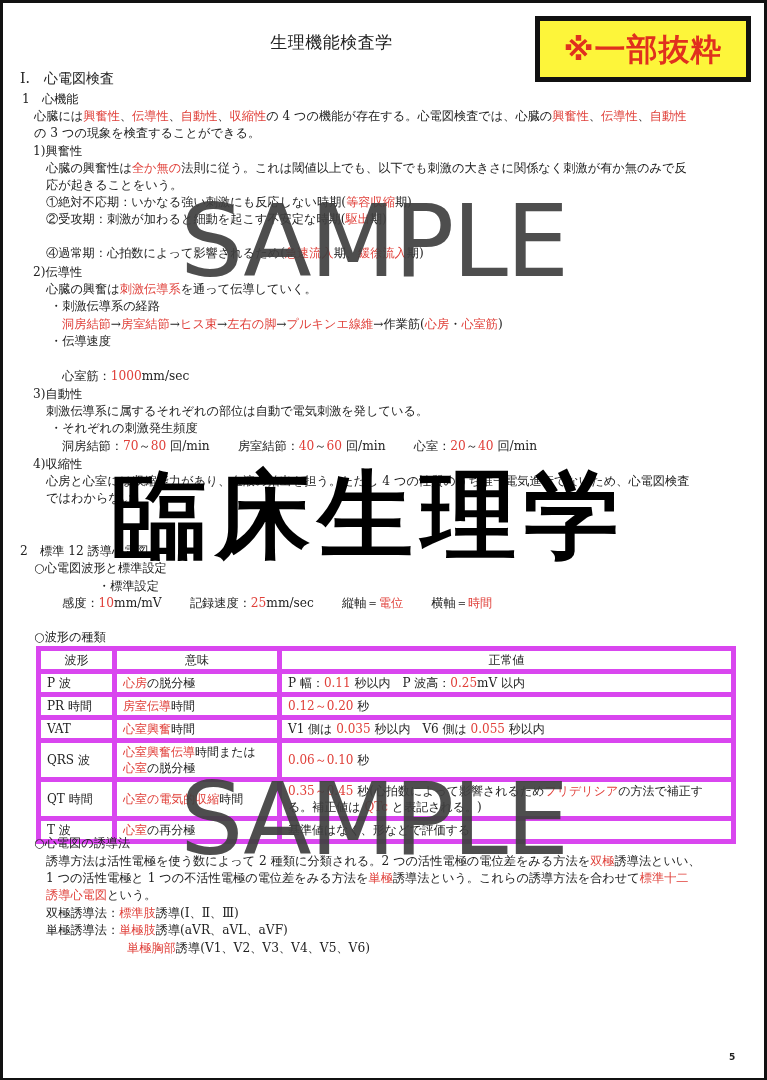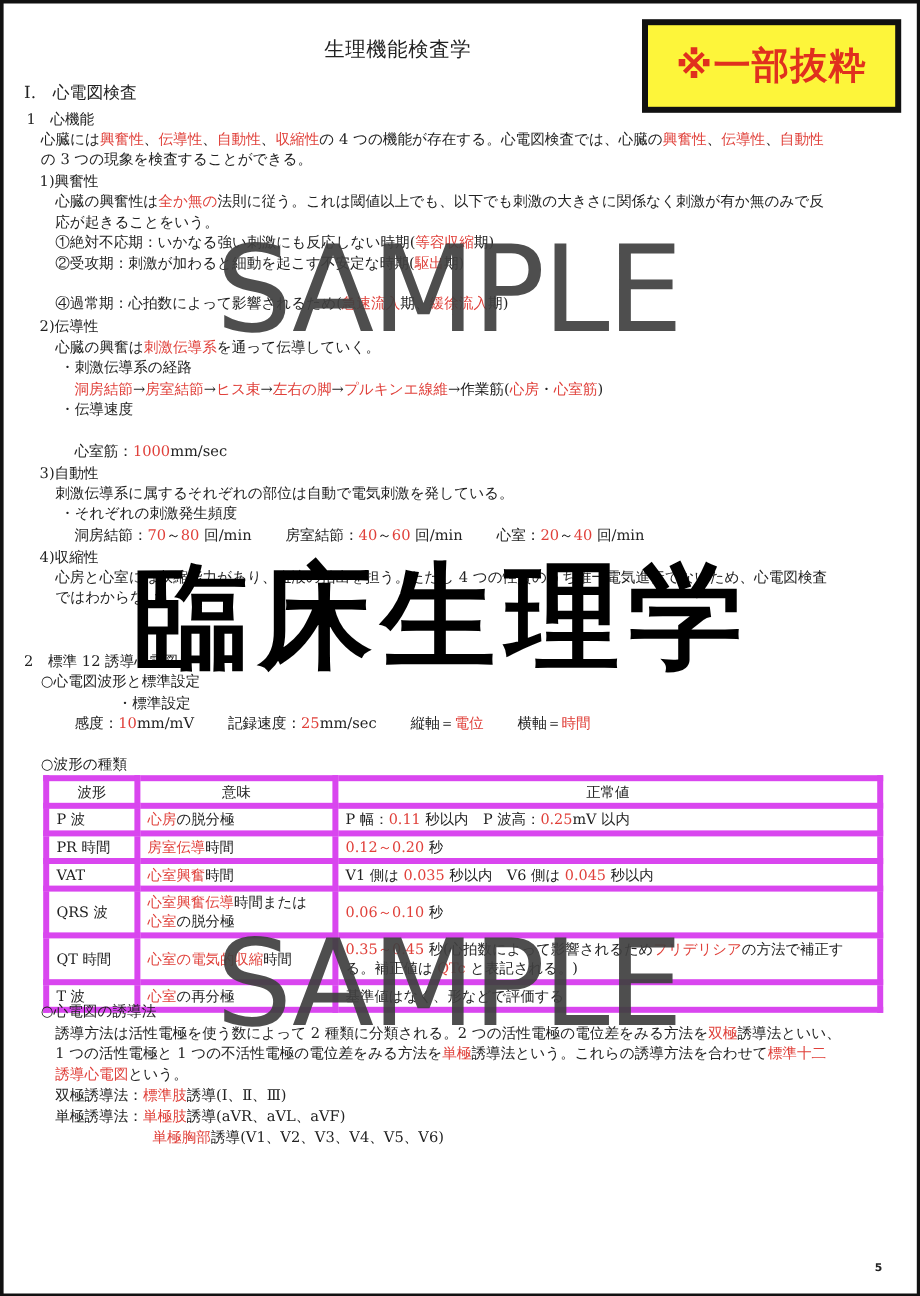--- a/index.html
+++ b/index.html
@@ -5,21 +5,21 @@
   html, body { margin: 0; padding: 0; }
   body {
     width: 767px; height: 1080px; background: #ffffff; position: relative; overflow: hidden;
     font-family: "DejaVu Serif", "Liberation Serif", serif; color: #222;
   }
   .frame { position: absolute; left: 0; top: 0; width: 767px; height: 1080px; box-sizing: border-box;
     border-left: 3px solid #111; border-right: 3px solid #111; border-top: 3px solid #111; border-bottom: 2px solid #111; }
   .page { position: absolute; left: 0; top: 0; width: 767px; height: 1080px; font-size: 12.2px; line-height: 17px; }
   .r { color: #e0403a; }
   .doc-title { position: absolute; top: 34px; left: 0; width: 663px; text-align: center; font-size: 17px; letter-spacing: 0.5px; }
-  .badge { position: absolute; left: 535px; top: 16px; width: 216px; height: 78px; background: #111; box-sizing: border-box; padding: 5px; }
+  .badge { position: absolute; left: 535px; top: 16px; width: 216px; height: 66px; background: #111; box-sizing: border-box; padding: 5px; }
   .badge-inner { width: 100%; height: 100%; background: #fdf53a; display: flex; align-items: center; justify-content: center;
     font-family: "DejaVu Sans", sans-serif; font-weight: bold; font-size: 31px; color: #e0301e; letter-spacing: 1px; }
   .line { position: absolute; white-space: nowrap; }
   .h1 { font-size: 14px; }
   table.waves { position: absolute; left: 36px; top: 646px; width: 700px; border-collapse: collapse; font-size: 12px; line-height: 16px; }
   table.waves td, table.waves th { border: 5px solid #d946ef; padding: 1px 6px; font-weight: normal; vertical-align: middle; text-align: left; }
   table.waves th { text-align: center; }
   .c1 { width: 59px; } .c2 { width: 148px; }
   .wm-sample { position: absolute; font-family: "DejaVu Sans", sans-serif; color: #404040; opacity: 0.92; font-size: 100px; letter-spacing: -2px; line-height: 1; white-space: nowrap; }
   .wm-big { position: absolute; left: 112px; top: 468px; font-family: "DejaVu Sans", sans-serif; font-weight: bold; color: #000; font-size: 95px; line-height: 1; letter-spacing: 8px; white-space: nowrap; }
@@ -107,21 +107,21 @@
       <td><span>P 幅：</span><span class="r">0.11</span><span> 秒以内　P 波高：</span><span class="r">0.25</span><span>mV 以内</span></td>
     </tr>
     <tr>
       <td>PR 時間</td>
       <td><span class="r">房室伝導</span><span>時間</span></td>
       <td><span class="r">0.12～0.20</span><span> 秒</span></td>
     </tr>
     <tr>
       <td>VAT</td>
       <td><span class="r">心室興奮</span><span>時間</span></td>
-      <td><span>V1 側は </span><span class="r">0.035</span><span> 秒以内　V6 側は </span><span class="r">0.045</span><span> 秒以内</span></td>
+      <td><span>V1 側は </span><span class="r">0.035</span><span> 秒以内　V6 側は </span><span class="r">0.055</span><span> 秒以内</span></td>
     </tr>
     <tr>
       <td>QRS 波</td>
       <td><span class="r">心室興奮伝導</span><span>時間または</span><br><span class="r">心室</span><span>の脱分極</span></td>
       <td><span class="r">0.06～0.10</span><span> 秒</span></td>
     </tr>
     <tr>
       <td>QT 時間</td>
       <td><span class="r">心室の電気的収縮</span><span>時間</span></td>
       <td><span class="r">0.35～0.45</span><span> 秒(心拍数によって影響されるため</span><span class="r">フリデリシア</span><span>の方法で補正す</span><br><span>る。補正値は </span><span class="r">QTc</span><span> と表記される。)</span></td>

